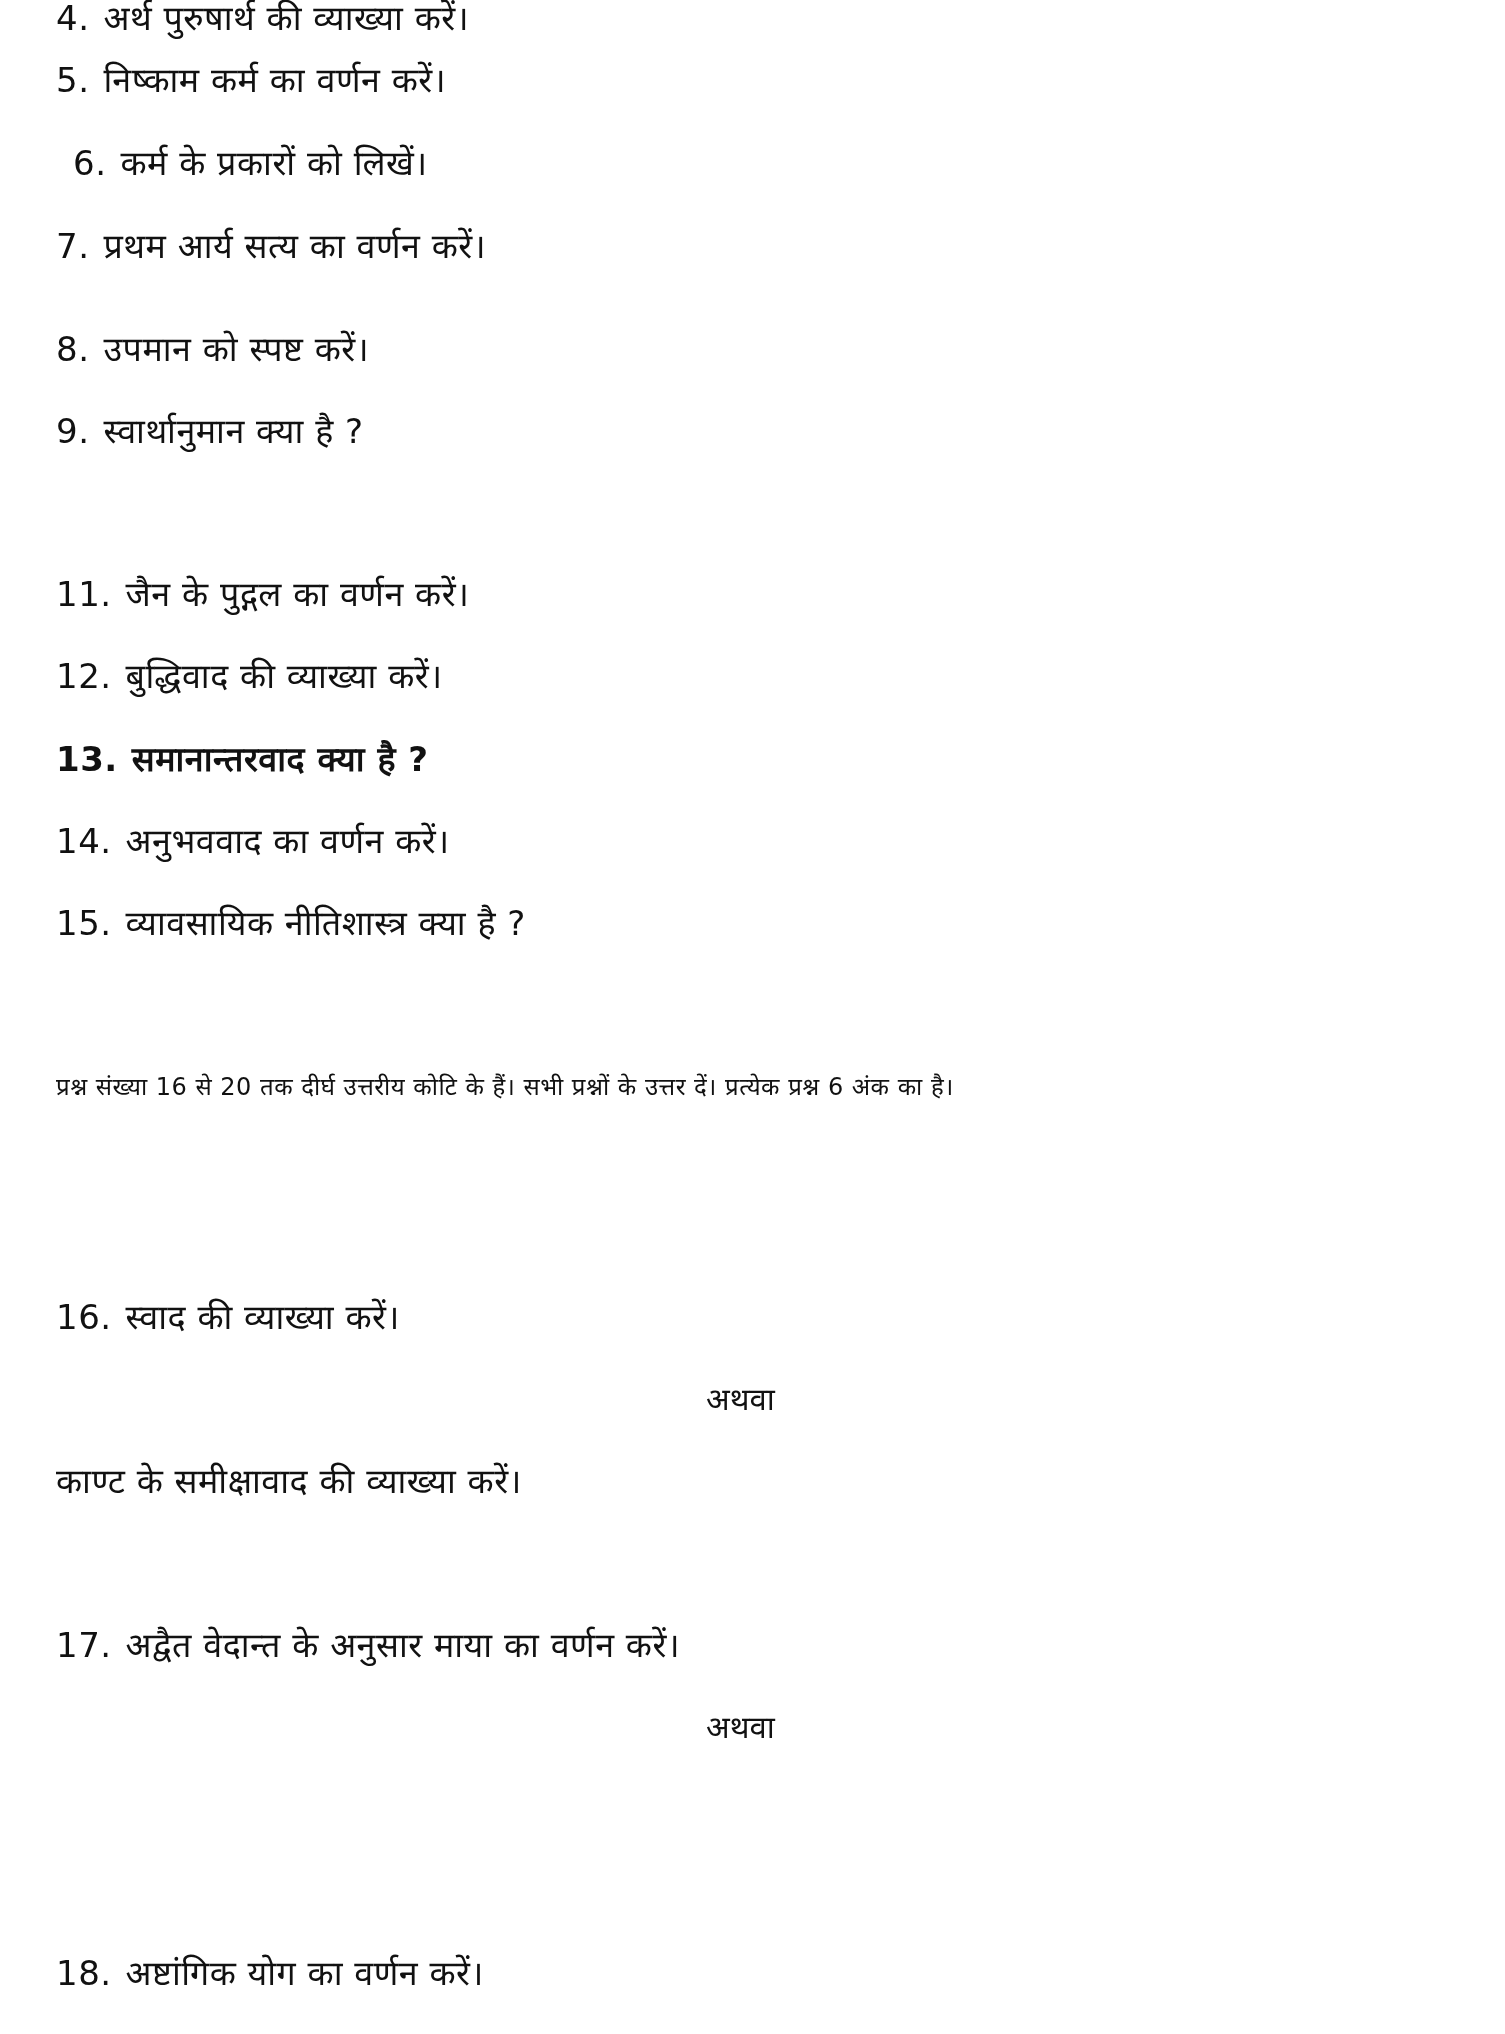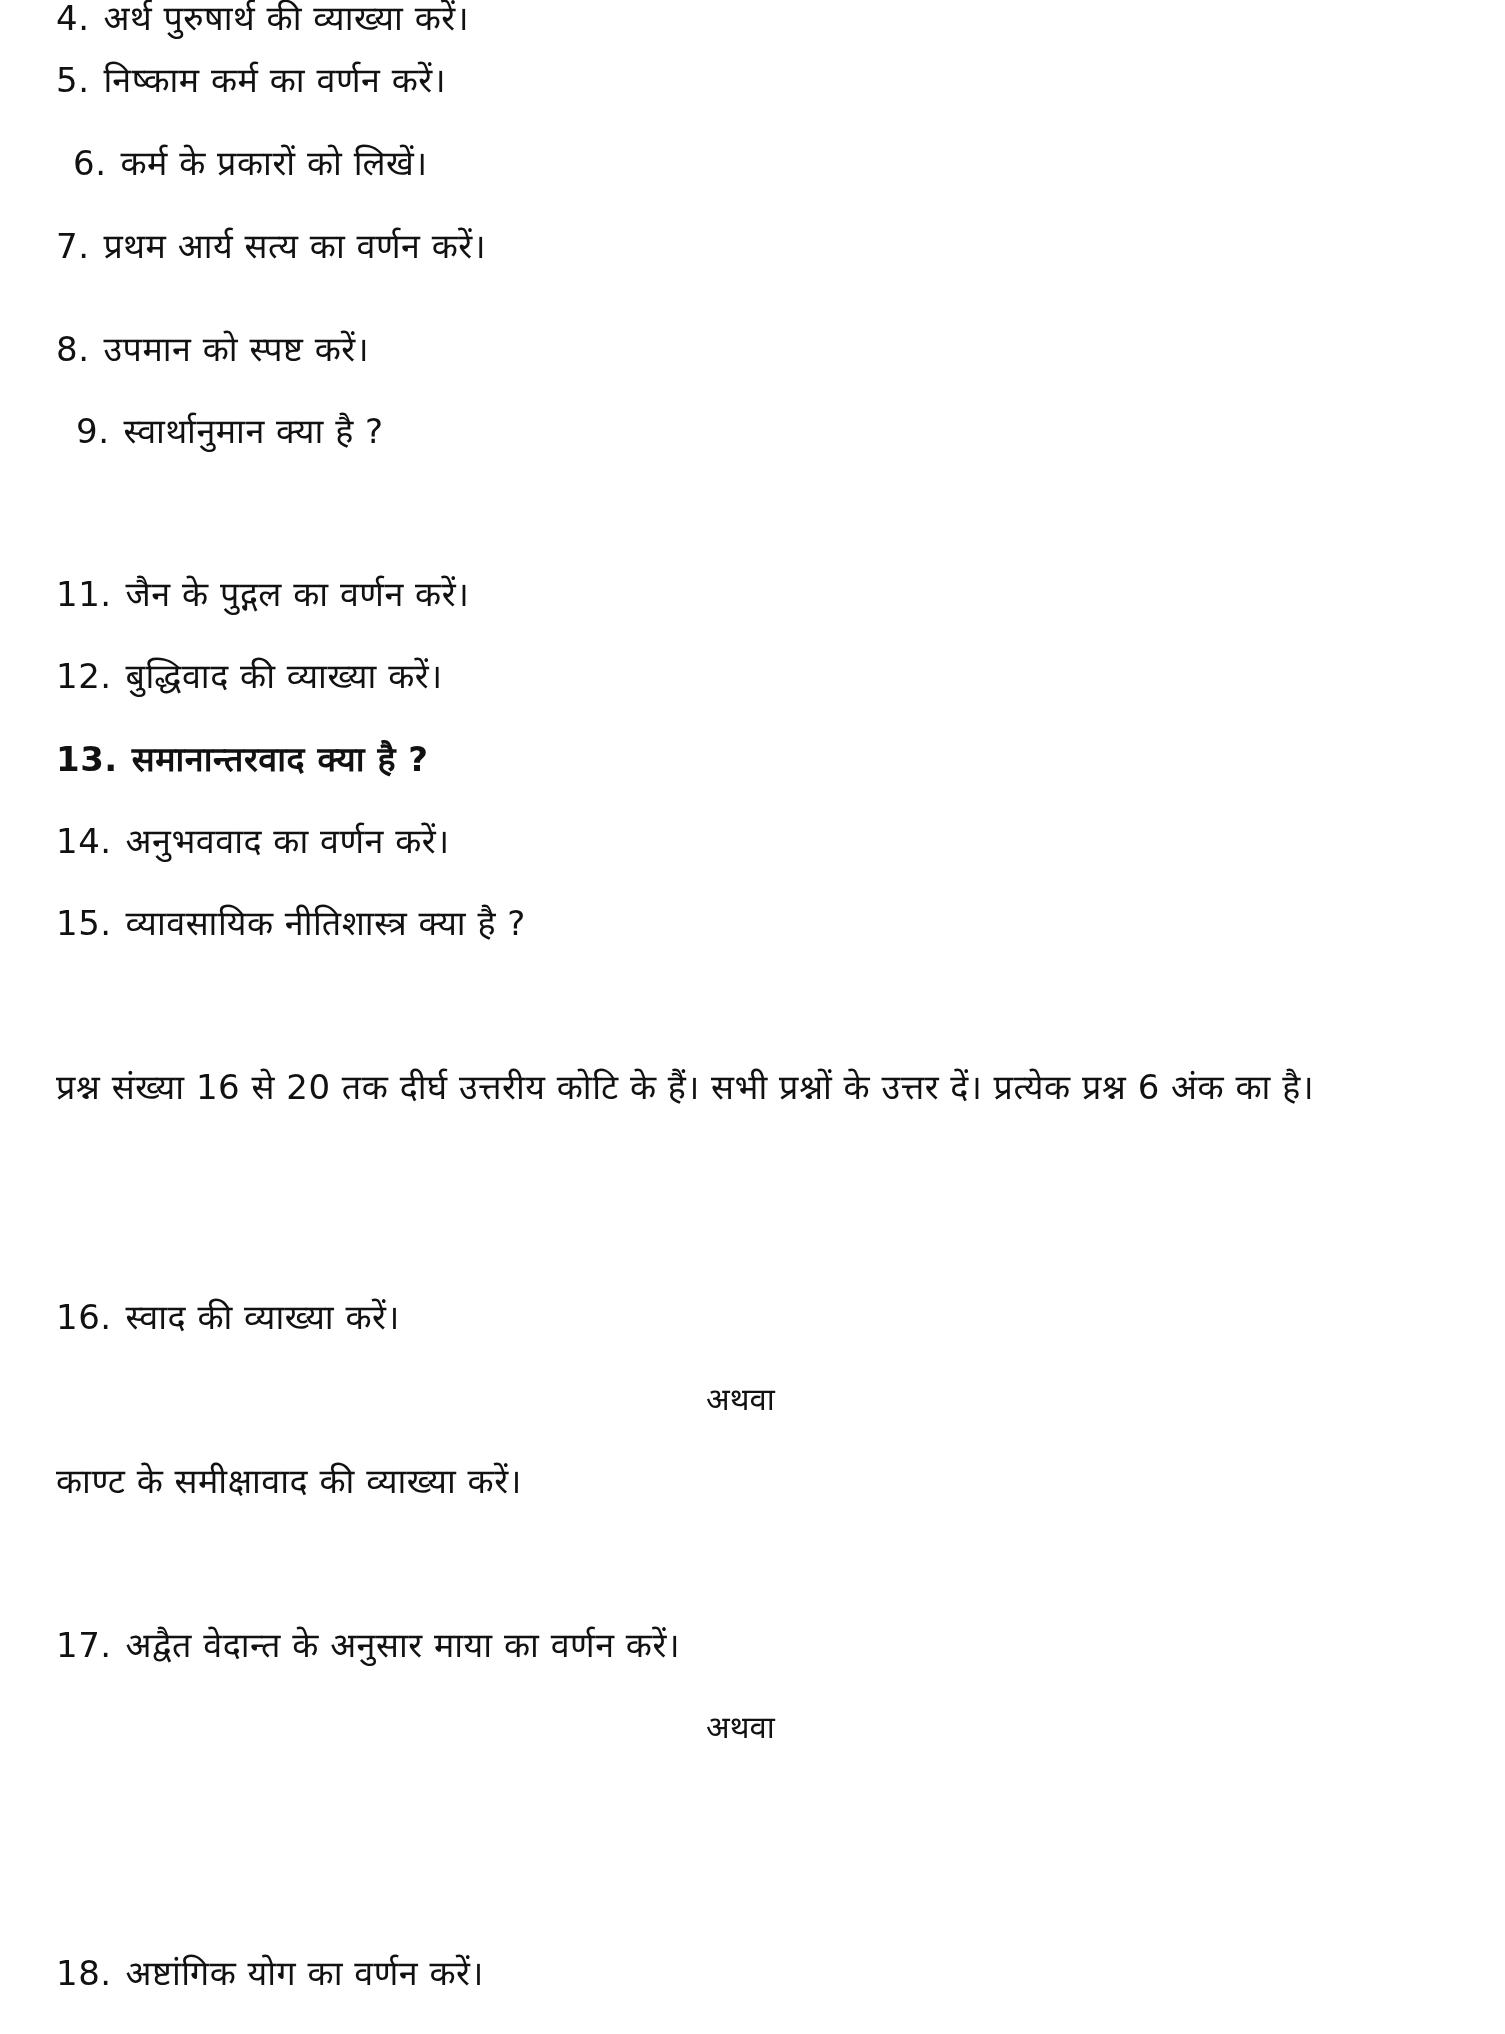--- a/index.html
+++ b/index.html
@@ -28,21 +28,21 @@
     font-size: 34px;
     line-height: 44px;
     white-space: nowrap;
     letter-spacing: 0.5px;
   }
   .line .num { margin-right: 14px; }
   .para {
     position: absolute;
     left: 56px;
     width: 1400px;
-    font-size: 34px;
+    font-size: 24px;
     line-height: 66px;
     letter-spacing: 0.5px;
   }
   .ortext {
     position: absolute;
     left: 706px;
     font-size: 31px;
     line-height: 44px;
   }
 </style>
@@ -59,21 +59,21 @@
   </div>
   <div class="line" style="top:141px;margin-left:17px;">
     <span class="num">6.</span><span>कर्म के प्रकारों को लिखें।</span>
   </div>
   <div class="line" style="top:224px;">
     <span class="num">7.</span><span>प्रथम आर्य सत्य का वर्णन करें।</span>
   </div>
   <div class="line" style="top:327px;">
     <span class="num">8.</span><span>उपमान को स्पष्ट करें।</span>
   </div>
-  <div class="line" style="top:409px;margin-left:20px;">
+  <div class="line" style="top:409px;">
     <span class="num">9.</span><span>स्वार्थानुमान क्या है ?</span>
   </div>
   <div class="line" style="top:572px;">
     <span class="num">11.</span><span>जैन के पुद्गल का वर्णन करें।</span>
   </div>
   <div class="line" style="top:654px;">
     <span class="num">12.</span><span>बुद्धिवाद की व्याख्या करें।</span>
   </div>
   <div class="line" style="top:737px;font-weight:bold;">
     <span class="num">13.</span><span>समानान्तरवाद क्या है ?</span>

